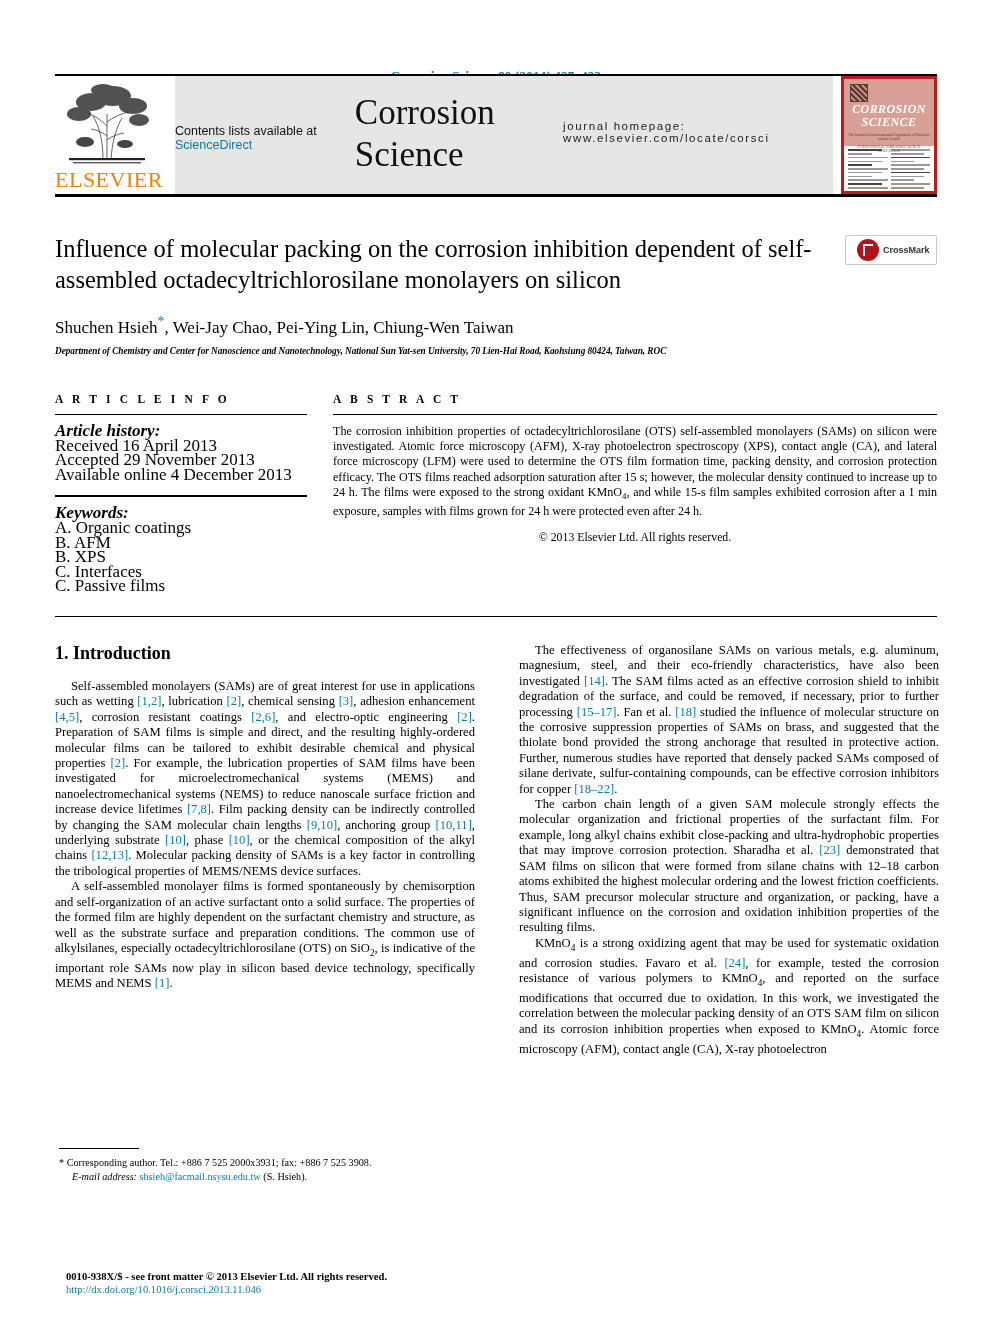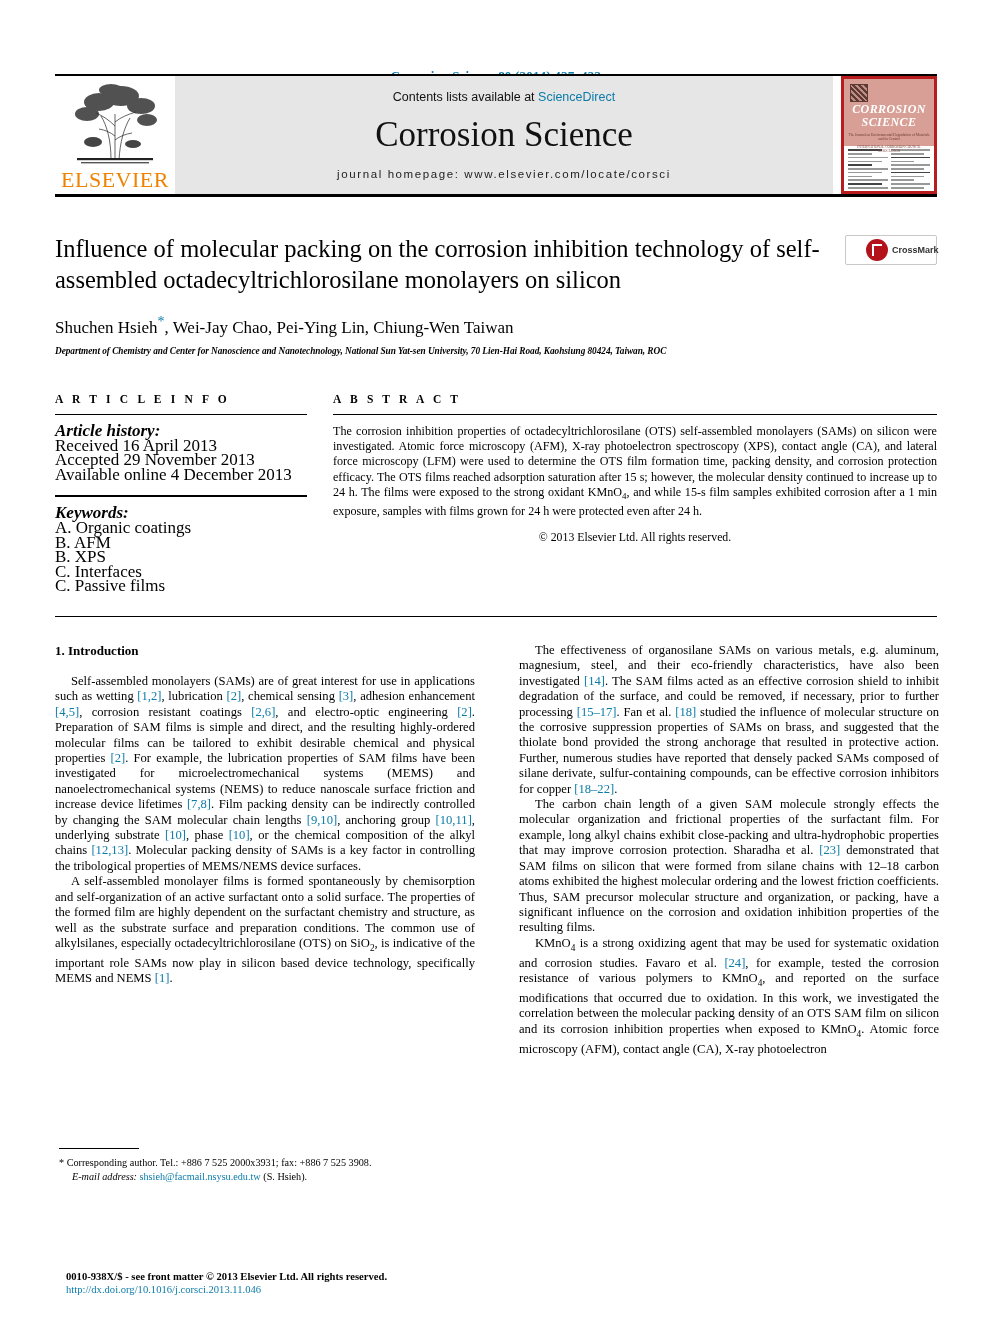--- a/index.html
+++ b/index.html
@@ -28,37 +28,37 @@
   }
 
   
   .masthead { position: relative; margin-top: 6px; }
   .rule-top { border-top: 2px solid #000; }
   .rule-bot { border-top: 3px solid #000; }
   .mast-body { display: flex; align-items: stretch; height: 118px; }
 
   .elsevier-logo {
     width: 120px; flex: 0 0 120px;
-    display: flex; flex-direction: column; align-items: center;
+    display: flex; flex-direction: column; align-items: flex-start;
     justify-content: flex-end; padding-bottom: 2px;
   }
   .tree-wrap { width: 104px; height: 88px; position: relative; overflow: hidden; }
   .elsevier-word {
     font-family: "Liberation Serif", serif;
     color: #ef8200;
     font-size: 22px;
     letter-spacing: .5px;
     line-height: 24px;
     font-weight: 400;
   }
 
   .mast-center {
     flex: 1 1 auto;
     background: #e6e6e6;
-    display: flex; flex-direction: column;
+    display: flex; flex-direction: row;
     align-items: center; justify-content: center;
     position: relative;
   }
   .contents-line {
     font-family: "Liberation Sans", sans-serif;
     font-size: 12.5px; color: #111; margin-top: 6px;
   }
   .contents-line .sd { color: #0b7ba8; }
   .journal-title {
     font-family: "Liberation Serif", serif;
@@ -127,21 +127,21 @@
     font-style: italic; font-weight: bold;
     font-size: 9.3px; line-height: 12px;
     letter-spacing: -0.05px;
   }
 
   
   .crossmark {
     position: absolute; right: 0; top: 2px;
     width: 92px; height: 30px;
     border: 1px solid #c8c8c8; border-radius: 2px;
-    display: flex; align-items: center; gap: 4px; padding: 0 20px;
+    display: flex; align-items: center; gap: 4px; padding: 0 11px;
     background: #fff;
   }
   .cm-circle {
     width: 22px; height: 22px; border-radius: 50%;
     background: #b4121b; position: relative; flex: 0 0 22px;
   }
   .cm-circle::before, .cm-circle::after {
     content: ""; position: absolute; background: #fff;
   }
   .cm-circle::before { left: 6px; top: 5px; width: 10px; height: 2px; }
@@ -182,21 +182,21 @@
 
   
   .body-cols {
     margin-top: 26px;
     display: flex; gap: 44px;
     font-family: "Liberation Serif", serif;
   }
   .bcol { width: 420px; flex: 0 0 420px; position: relative; }
   .h2 {
     font-family: "Liberation Serif", serif;
-    font-weight: bold; font-size: 13px; margin-bottom: 15px;
+    font-weight: bold; font-size: 18px; margin-bottom: 15px;
   }
   .p {
     font-size: 12.6px; line-height: 15.4px;
     text-align: justify; text-indent: 16px;
     margin: 0 0 0 0;
     hyphens: auto;
   }
   .ref { color: #0b7ba8; }
   a, .link { color: #0b7ba8; text-decoration: none; }
 
@@ -311,21 +311,21 @@
 
     </div>
     <div class="rule-bot"></div>
   </div>
 
   <div class="titleblock">
     <div class="crossmark">
       <span class="cm-circle"></span>
       <span class="cm-text">CrossMark</span>
     </div>
-    <h1 class="paper-title">Influence of molecular packing on the corrosion inhibition technology of self-assembled octadecyltrichlorosilane monolayers on silicon</h1>
+    <h1 class="paper-title">Influence of molecular packing on the corrosion inhibition dependent of self-assembled octadecyltrichlorosilane monolayers on silicon</h1>
     <div class="authors">
       <span>Shuchen Hsieh</span><span class="star">*</span><span>, Wei-Jay Chao, Pei-Ying Lin, Chiung-Wen Taiwan</span>
     </div>
     <div class="affil">Department of Chemistry and Center for Nanoscience and Nanotechnology, National Sun Yat-sen University, 70 Lien-Hai Road, Kaohsiung 80424, Taiwan, ROC</div>
   </div>
 
   <div class="infoblock">
 
     <div class="col-info">
       <div class="sec-head">A R T I C L E   I N F O</div>

